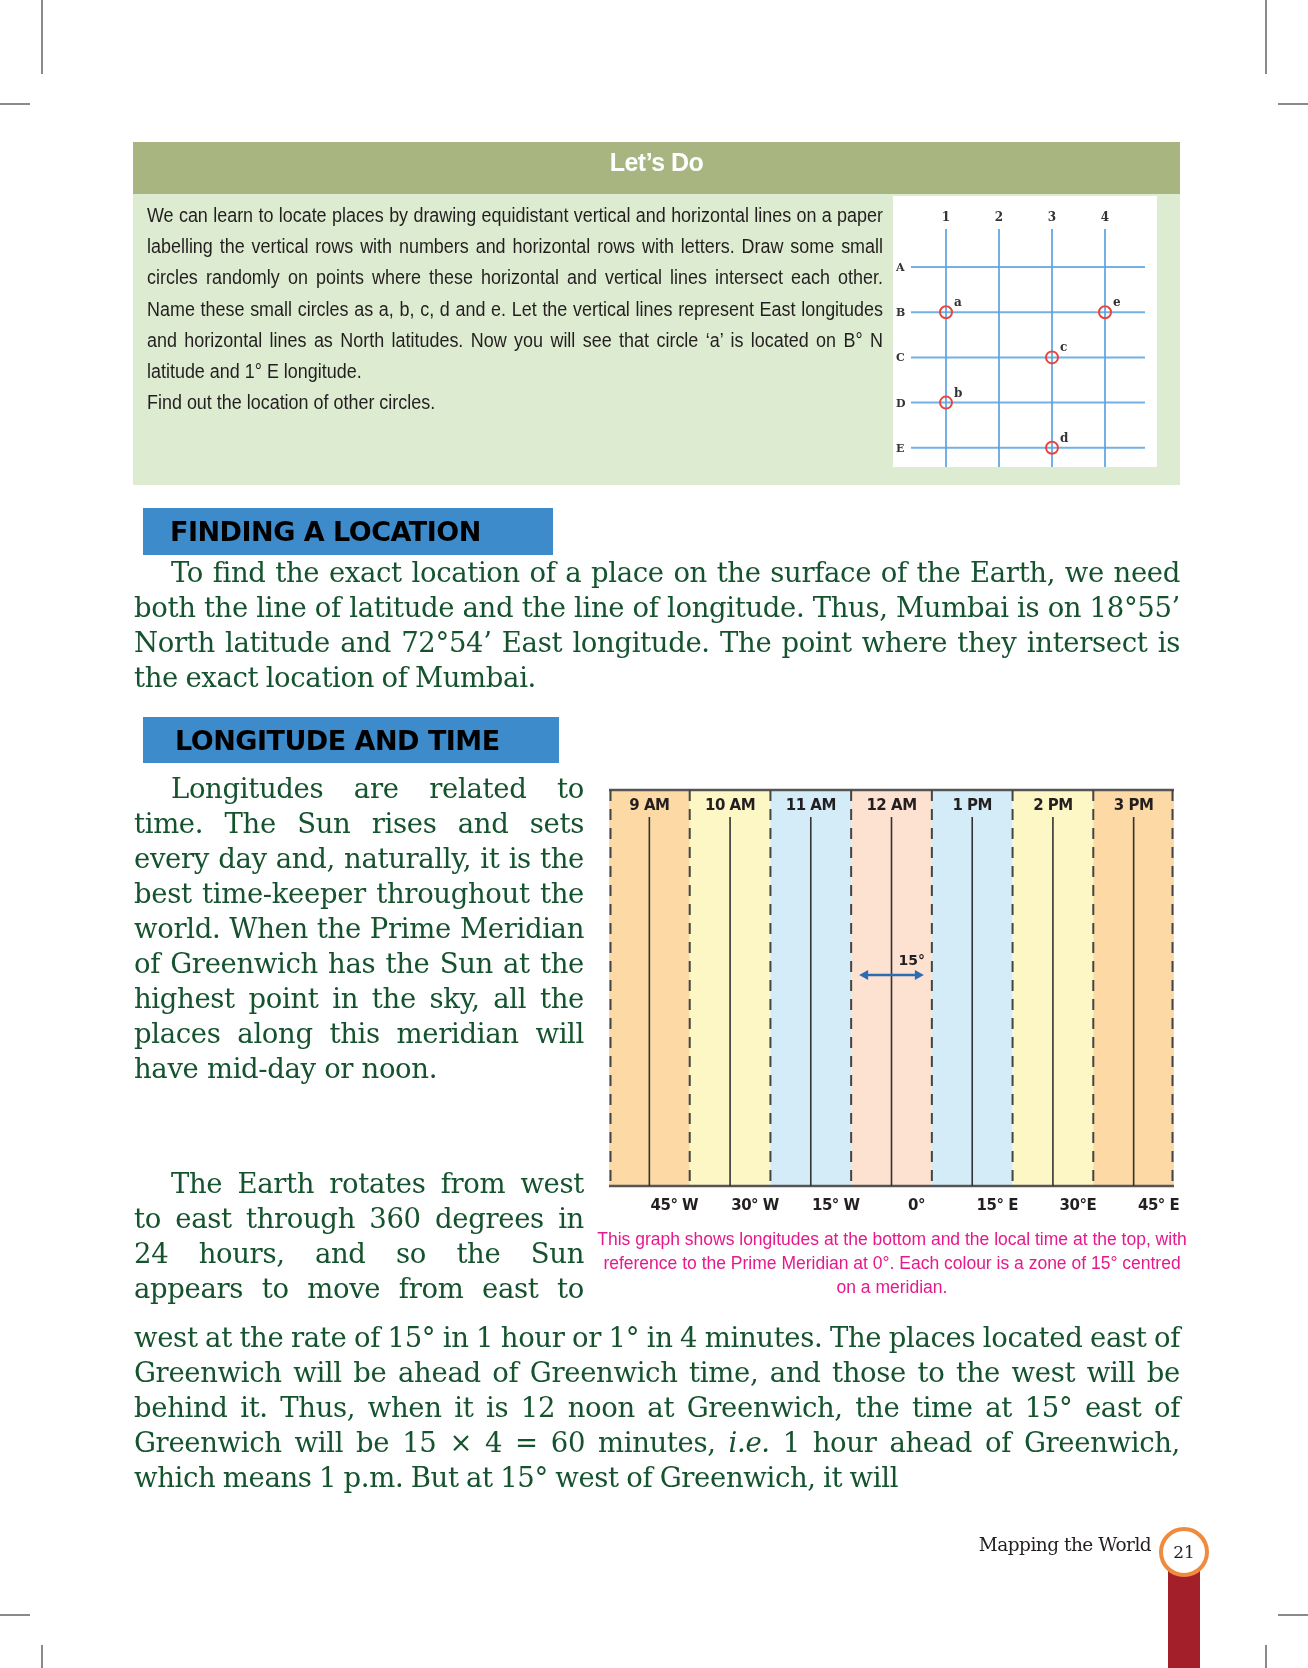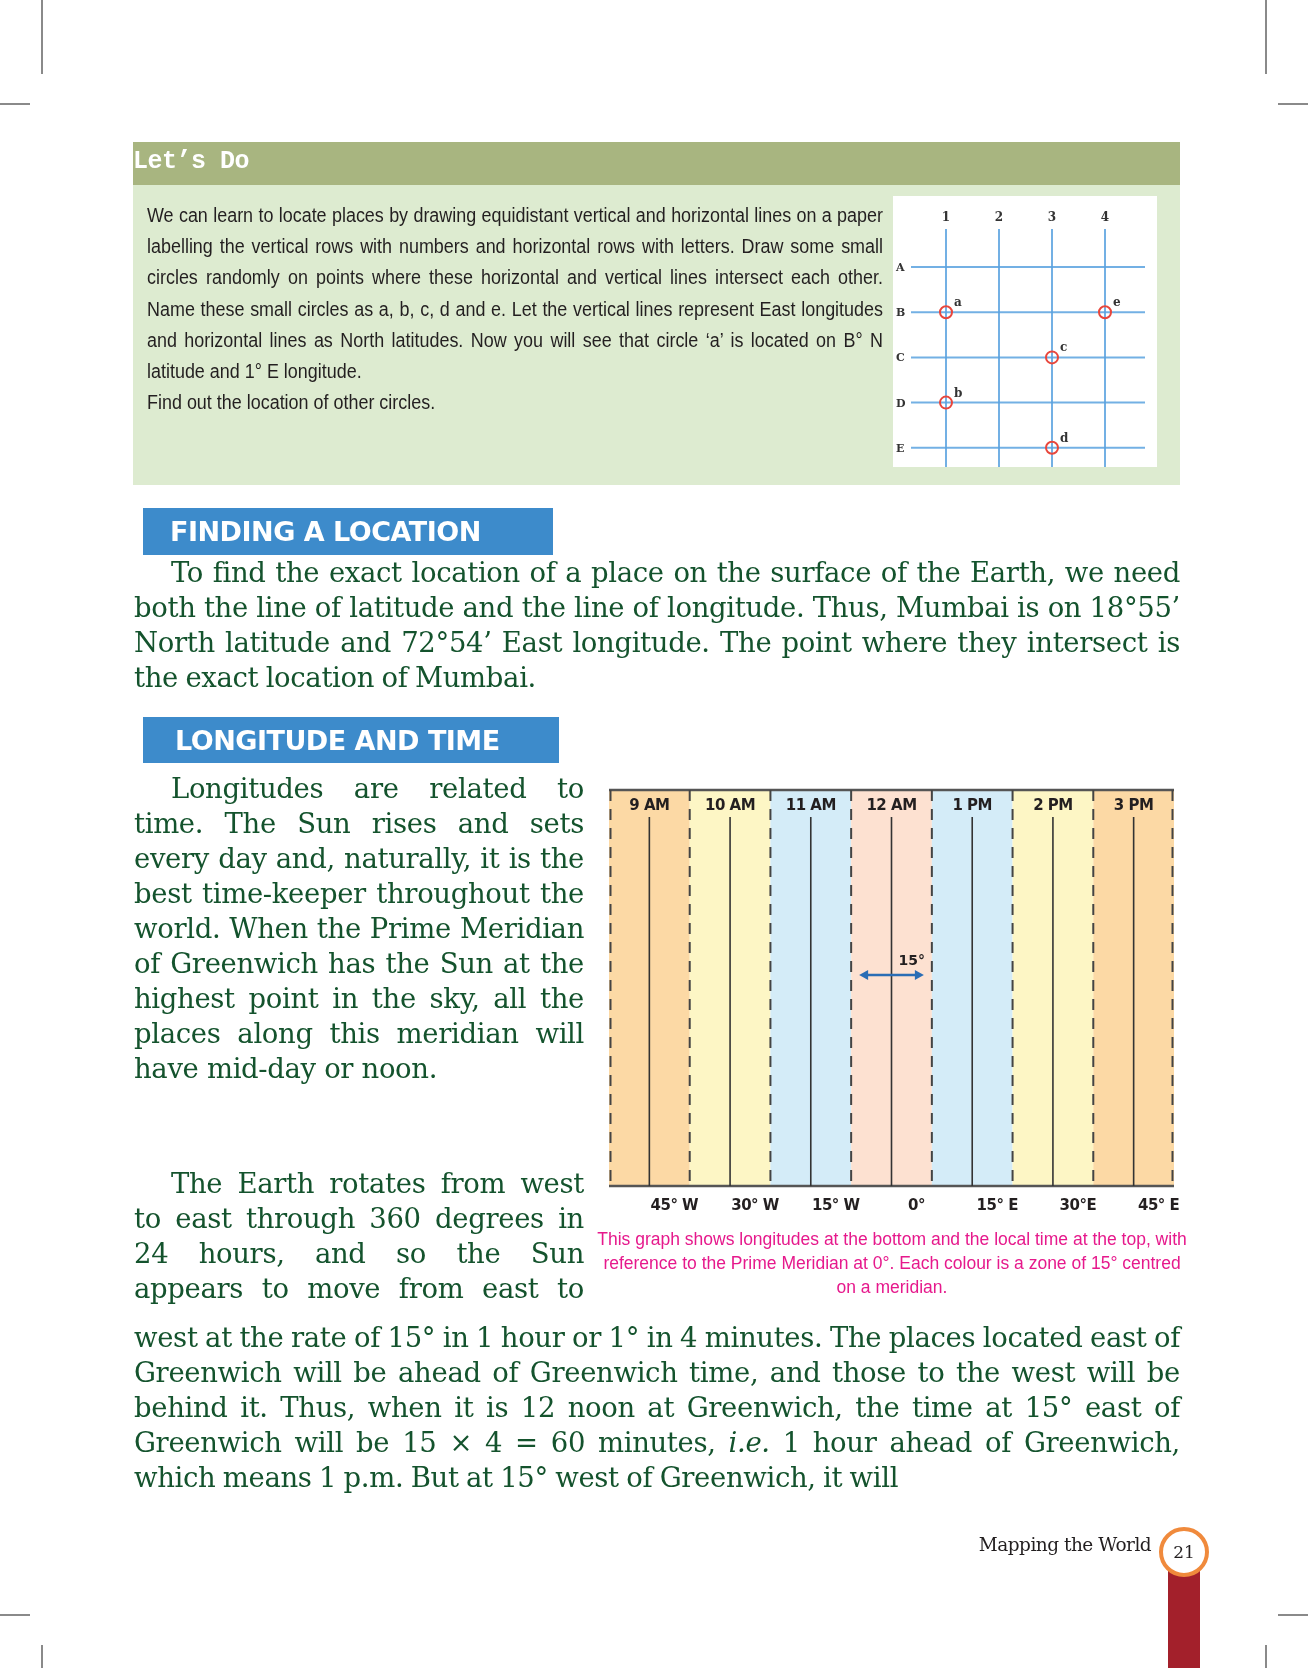--- a/index.html
+++ b/index.html
@@ -2,28 +2,28 @@
 <html><head>
 <meta charset="utf-8">
 <style>
   html,body{margin:0;padding:0;background:#fff;}
   body{width:1308px;height:1668px;position:relative;overflow:hidden;font-family:"DejaVu Serif",serif;color:#231f20;}
   .abs{position:absolute;}
   
   .crop{position:absolute;background:#8a8a8a;}
   
   #letsdo{left:133px;top:142px;width:1047px;height:343px;background:#ddebd0;}
-  #letsdo-head{left:0;top:0;width:100%;height:43px;background:#a8b580;color:#fff;
-    font-family:Liberation Mono, monospace;font-weight:bold;font-size:25px;line-height:40px;letter-spacing:-0.5px;}
+  #letsdo-head{left:0;top:0;width:100%;height:52px;background:#a8b580;color:#fff;text-align:center;
+    font-family:Liberation Sans, sans-serif;font-weight:bold;font-size:25px;line-height:40px;letter-spacing:-0.5px;}
   #letsdo-text{left:14px;top:58px;width:735px;font-family:"Liberation Sans",sans-serif;font-size:19.5px;line-height:31.2px;
     text-align:justify;color:#231f20;transform:scaleX(0.92);transform-origin:left top;width:800px;}
   #letsdo-text p{margin:0;}
   #grid-panel{left:760px;top:54px;width:264px;height:271px;background:#fff;}
   
-  .sec-head{position:absolute;background:#3d8bcb;color:#ffffff;font-family:"DejaVu Sans",sans-serif;font-weight:bold;
+  .sec-head{position:absolute;background:#3d8bcb;color:#000000;font-family:"DejaVu Sans",sans-serif;font-weight:bold;
     font-size:27px;line-height:47px;padding-left:27px;box-sizing:border-box;letter-spacing:-0.5px;}
   #h1{left:143px;top:508px;width:410px;height:47px;}
   #h2{left:143px;top:717px;width:416px;height:46px;padding-left:32px;}
   
   .body-text{position:absolute;font-family:"DejaVu Serif",serif;font-size:27.5px;line-height:35px;text-align:justify;
     color:#14532d;}
   .body-text p{margin:0;}
   .indent{text-indent:37px;}
   #para1{left:134px;top:555px;width:1046px;letter-spacing:-0.35px;word-spacing:-1px;}
   #para2{left:134px;top:771px;width:450px;letter-spacing:-0.35px;}

